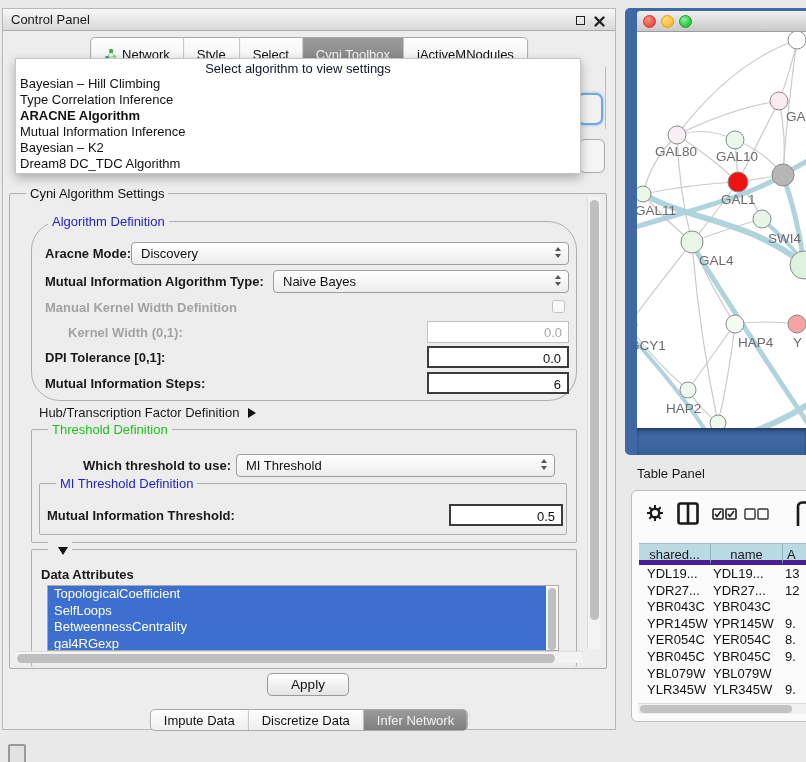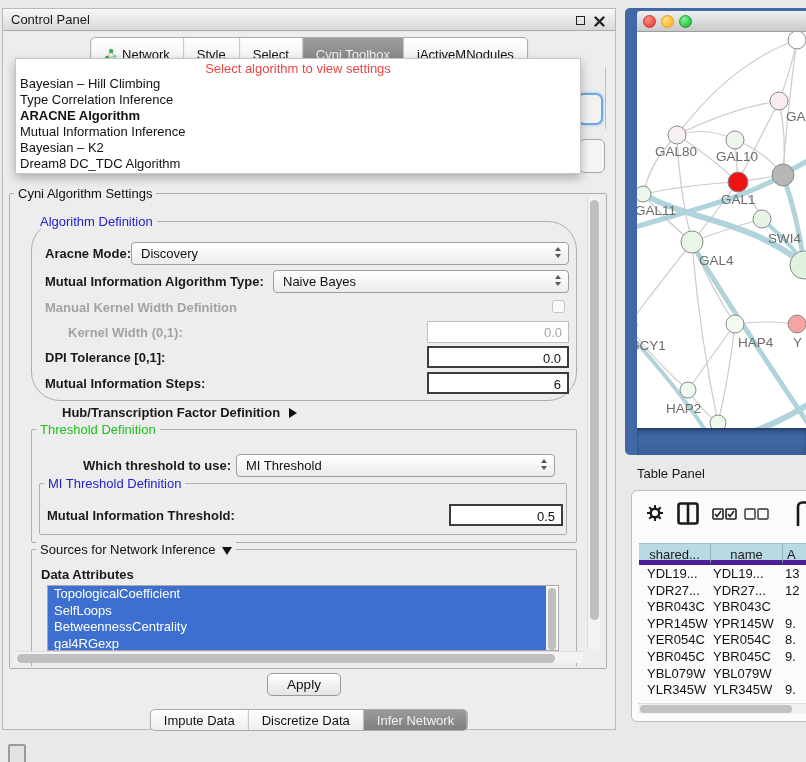--- a/index.html
+++ b/index.html
@@ -30,27 +30,27 @@
   
   .ghost-line { position:absolute; width:1px; background:#bdbdbd; }
   .ghost-combo { position:absolute; left:574px; top:84px; width:26px; height:32px;
     border:2px solid #6fa7e2; border-radius:7px; background:#f2f2f2; box-shadow:0 0 3px #8ab8e8; }
   .ghost-box { position:absolute; left:576px; top:130px; width:26px; height:34px;
     border:1px solid #a8a8a8; border-radius:6px; background:#f5f5f5; }
 
   
   #algo-popup { position:absolute; left:12px; top:49px; width:566px; height:116px;
     background:#ffffff; border:1px solid #c6c6c6; box-shadow:0 4px 10px rgba(0,0,0,.28); z-index:30; }
-  #algo-placeholder { text-align:center; color:#ef4444; font-size:13px; padding-top:2px; height:17px; }
+  #algo-placeholder { text-align:center; color:#0f172a; font-size:13px; padding-top:2px; height:17px; }
   .algo-item { font-size:13px; color:#111; padding:1px 4px; height:16px; line-height:14px; }
   .algo-item.bold { font-weight:bold; }
 
   
   .groupbox { position:absolute; border:1px solid #afafaf; border-radius:2px; }
-  .group-title { position:absolute; top:-8px; left:4px; background:#ededed; padding:0 4px; font-size:13px;text-align:right; }
+  .group-title { position:absolute; top:-8px; left:16px; background:#ededed; padding:0 4px; font-size:13px;text-align:right; }
   .gt-blue { color:#2222cc; }
   .gt-green { color:#1fbf1f; }
 
   #settings-group { left:6px; top:184px; width:598px; height:476px; }
 
   .lbl { position:absolute; font-size:13px; font-weight:bold; color:#1a1a1a; white-space:nowrap; }
   .lbl-dis { color:#a3a3a3; }
 
   .combo { position:absolute; height:23px; border:1px solid #9e9e9e; border-radius:4px;
     background:linear-gradient(#ffffff,#ececec); font-size:13px; display:flex; align-items:center;
@@ -76,21 +76,21 @@
   .attr-item { height:16.5px; line-height:16.5px; font-size:13px; padding-left:6px;
     background:#3d6fd1; color:#fff; width:calc(100% - 12px); }
   #attr-vscroll { position:absolute; right:1px; top:1px; width:11px; height:64px; background:#f3f3f3; }
   #attr-vscroll .thumb { position:absolute; left:1.5px; top:1px; width:8px; height:62px; background:#bfbfbf; border-radius:4px; }
 
   .vscroll { position:absolute; left:584px; top:188px; width:13px; height:452px; background:#f3f3f3; border-left:1px solid #ddd; }
   .vscroll .thumb { position:absolute; left:2px; top:3px; width:9px; height:420px; background:#bfbfbf; border-radius:5px; }
   .hscroll { position:absolute; left:12px; top:642px; width:568px; height:12px; background:#f3f3f3; border-top:1px solid #ddd; }
   .hscroll .thumb { position:absolute; left:2px; top:1.5px; width:538px; height:9px; background:#bfbfbf; border-radius:5px; }
 
-  #apply-btn { position:absolute; left:264px; top:664px; width:74px; height:23px;
+  #apply-btn { position:absolute; left:264px; top:664px; width:82px; height:23px;
     border:1px solid #9a9a9a; border-radius:5px; background:linear-gradient(#ffffff,#e4e4e4);
     font-size:13.5px; text-align:center; padding-top:3px; }
 
   #bottom-tabs { position:absolute; top:700px; left:50%; transform:translateX(-50%);
     display:flex; background:linear-gradient(#fefefe,#efefef); border:1px solid #a9a9a9;
     border-radius:5px; overflow:hidden; height:22px; }
 
   #corner-icon { position:absolute; left:8px; top:744px; width:18px; height:20px;
     border:2px solid #9a9a9a; background:#e2e2e2; border-radius:2px; }
 
@@ -207,21 +207,21 @@
     </div>
     <span class="lbl lbl-dis" style="left:42px; top:291px;">Manual Kernel Width Definition</span>
     <span class="checkbox" style="left:549px; top:291px;"></span>
     <span class="lbl lbl-dis" style="left:42px; top:316px;margin-left:23px;">Kernel Width (0,1):</span>
     <div class="field field-dis" style="left:424px; top:312px; width:142px;">0.0</div>
     <span class="lbl" style="left:42px; top:341px;">DPI Tolerance [0,1]:</span>
     <div class="field field-strong" style="left:424px; top:337px; width:142px;">0.0</div>
     <span class="lbl" style="left:42px; top:367px;">Mutual Information Steps:</span>
     <div class="field field-strong" style="left:424px; top:363px; width:142px;">6</div>
 
-    <span class="lbl" style="left:36px; top:396px; font-weight:bold;margin-left:23px;">
+    <span class="lbl" style="left:36px; top:396px; font-weight:normal;">
       <span>Hub/Transcription Factor Definition</span><span class="tri-right"></span>
     </span>
 
     <div class="groupbox" style="left:28px; top:420px; width:546px; height:114px;">
       <span class="group-title gt-green">Threshold Definition</span>
     </div>
     <span class="lbl" style="left:80px; top:449px; width:148px; text-align:right;">Which threshold to use:</span>
     <div class="combo" style="left:233px; top:445px; width:319px;">
       <span>MI Threshold</span>
       <span class="stepper">
@@ -229,21 +229,21 @@
           <span class="dn"></span>
         </span>
     </div>
     <div class="groupbox" style="left:36px; top:474px; width:528px; height:52px;">
       <span class="group-title gt-blue">MI Threshold Definition</span>
     </div>
     <span class="lbl" style="left:44px; top:499px;">Mutual Information Threshold:</span>
     <div class="field field-strong" style="left:446px; top:495px; width:114px;">0.5</div>
 
     <div class="groupbox" style="left:28px; top:540px; width:546px; height:118px; border-bottom:none;">
-      <span class="group-title"><span>Sources for Network Inference</span><span class="tri-down"></span></span>
+      <span class="group-title"><span class="tri-down"></span></span>
     </div>
     <span class="lbl" style="left:38px; top:558px;">Data Attributes</span>
     <div id="attr-list">
       <div class="attr-item">TopologicalCoefficient</div>
       <div class="attr-item">SelfLoops</div>
       <div class="attr-item">BetweennessCentrality</div>
       <div class="attr-item">gal4RGexp</div>
       <div id="attr-vscroll">
           <div class="thumb"></div>
         </div>

